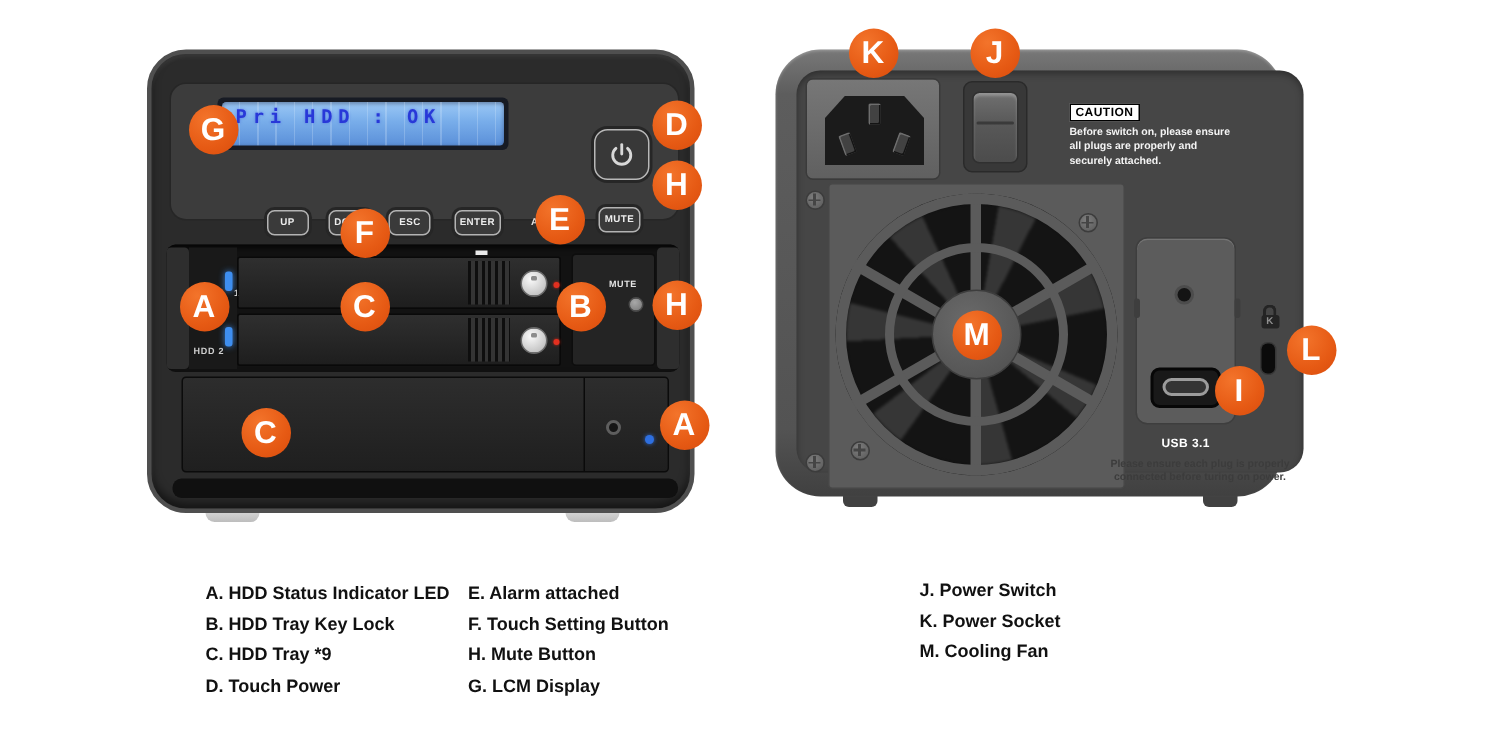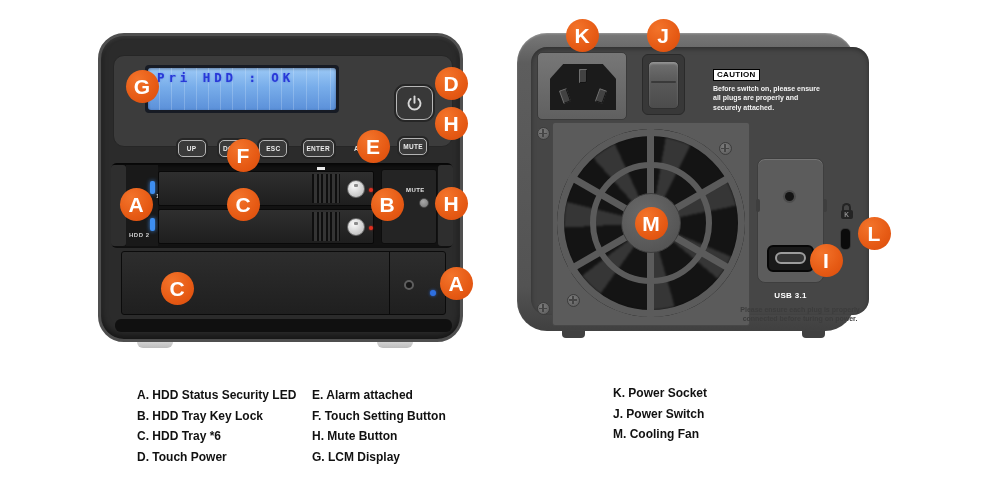--- a/index.html
+++ b/index.html
@@ -19,21 +19,21 @@
     position:absolute; left:98px; top:33px; width:365px; height:309px;
     background:#2b2b2b; border:3px solid #4f4f4f; border-radius:26px; z-index:2;
     box-shadow: inset 0 2px 3px rgba(255,255,255,.07), inset 0 -4px 6px rgba(0,0,0,.5);
   }
   .foot-f { position:absolute; width:36px; height:14px; top:334px; z-index:1;
     background:linear-gradient(180deg,#efefef,#bdbdbd); border-radius:0 0 6px 6px; }
   .foot-b { position:absolute; width:23px; height:11px; top:327px; z-index:1;
     background:#414141; border-radius:0 0 4px 4px; }
   #ctrl-panel { position:absolute; left:12px; top:19px; width:340px; height:92px;
     background:#3c3c3c; border:1px solid #262626; border-radius:11px; }
-  #lcd-frame { position:absolute; left:31px; top:9px; width:194px; height:48px;
+  #lcd-frame { position:absolute; left:31px; top:9px; width:194px; height:35px;
     background:#171b24; border-radius:4px; padding:3px; }
   #lcd-screen { width:100%; height:100%; border-radius:3px; position:relative; overflow:hidden;
     background:linear-gradient(180deg,#9cc9f6 0%,#78adea 45%,#5b90d9 100%);
     box-shadow: inset 0 1px 3px rgba(0,0,30,.4); }
   #lcd-grid { position:absolute; inset:0;
     background:repeating-linear-gradient(90deg, transparent 0 11.2px, rgba(235,245,255,.22) 11.2px 12.2px); }
   .lcd-line { position:relative; font-family:"DejaVu Sans Mono", monospace; font-weight:bold;
     font-size:12.5px; letter-spacing:3.9px; line-height:19.5px; color:#2838d8; padding-left:9px;
     text-shadow:0 0 2px rgba(40,56,216,.45); white-space:pre; }
   #lcd-screen .lcd-line:first-of-type { padding-top:2px; }
@@ -295,29 +295,29 @@
       <div class="callout" style="left: 434.5px; top: 186.5px;">H</div>
       <div class="callout" style="left: 160.5px; top: 271.5px;">C</div>
       <div class="callout" style="left: 439.5px; top: 266.5px;">A</div>
       <div class="callout" style="left: 565.5px; top: 18.5px;">K</div>
       <div class="callout" style="left: 646.5px; top: 18.5px;">J</div>
       <div class="callout" style="left: 634.5px; top: 206.5px;">M</div>
       <div class="callout" style="left: 809.5px; top: 243.5px;">I</div>
       <div class="callout" style="left: 857.5px; top: 216.5px;">L</div>
     </div>
   <div id="legend-col1" class="legend-col">
-      <div>A. HDD Status Security LED</div>
+      <div>A. HDD Status Indicator LED</div>
       <div>B. HDD Tray Key Lock</div>
-      <div>C. HDD Tray *6</div>
+      <div>C. HDD Tray *9</div>
       <div>D. Touch Power</div>
     </div>
   <div id="legend-col2" class="legend-col">
       <div>E. Alarm attached</div>
       <div>F. Touch Setting Button</div>
       <div>H. Mute Button</div>
       <div>G. LCM Display</div>
     </div>
   <div id="legend-col3" class="legend-col">
+      <div>J. Power Switch</div>
       <div>K. Power Socket</div>
-      <div>J. Power Switch</div>
       <div>M. Cooling Fan</div>
     </div>
 </div>
 
 </body></html>

